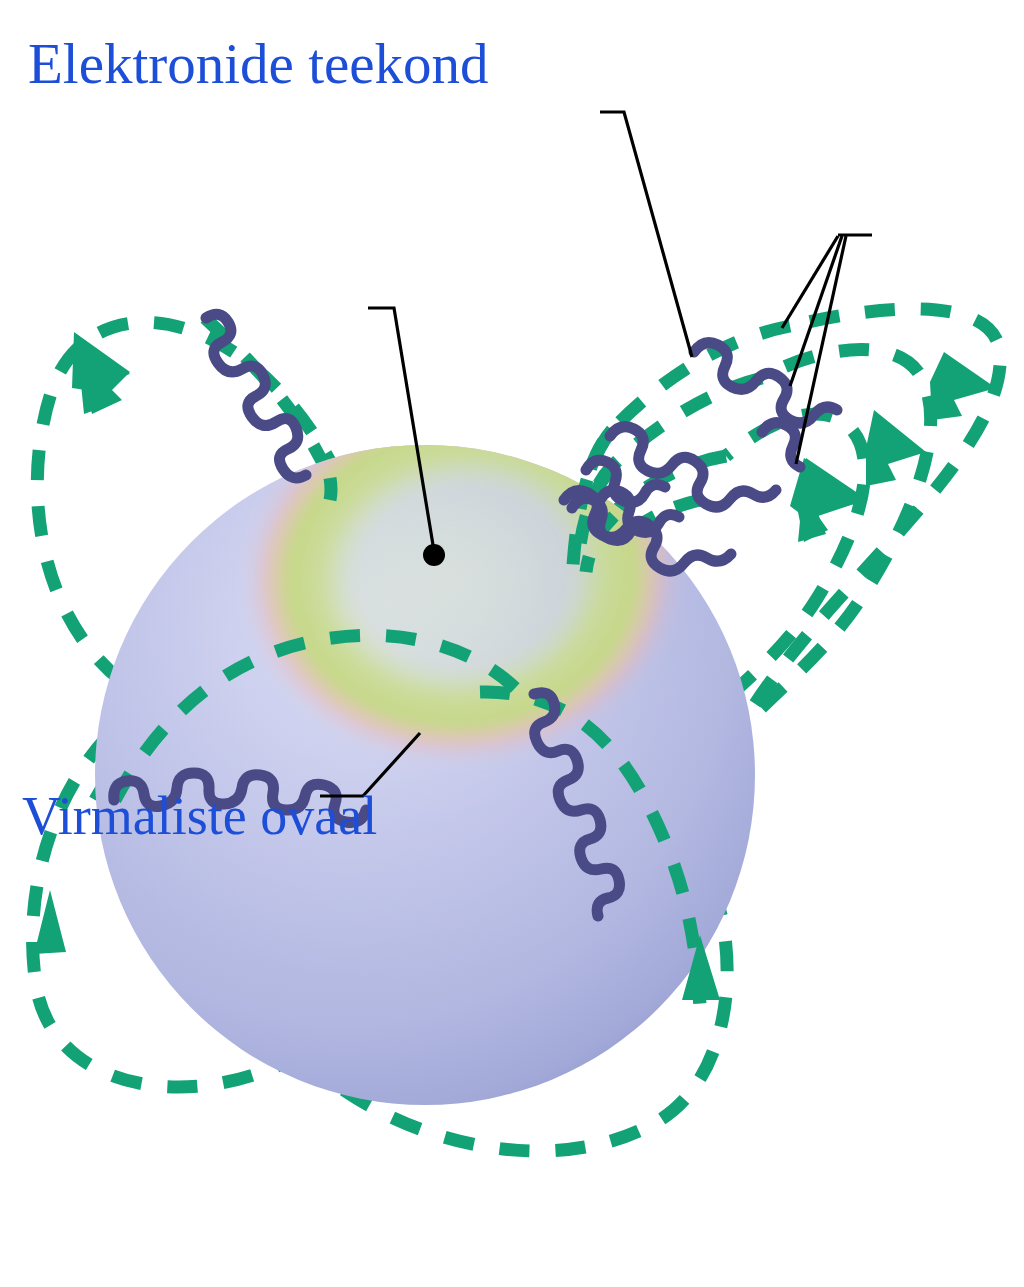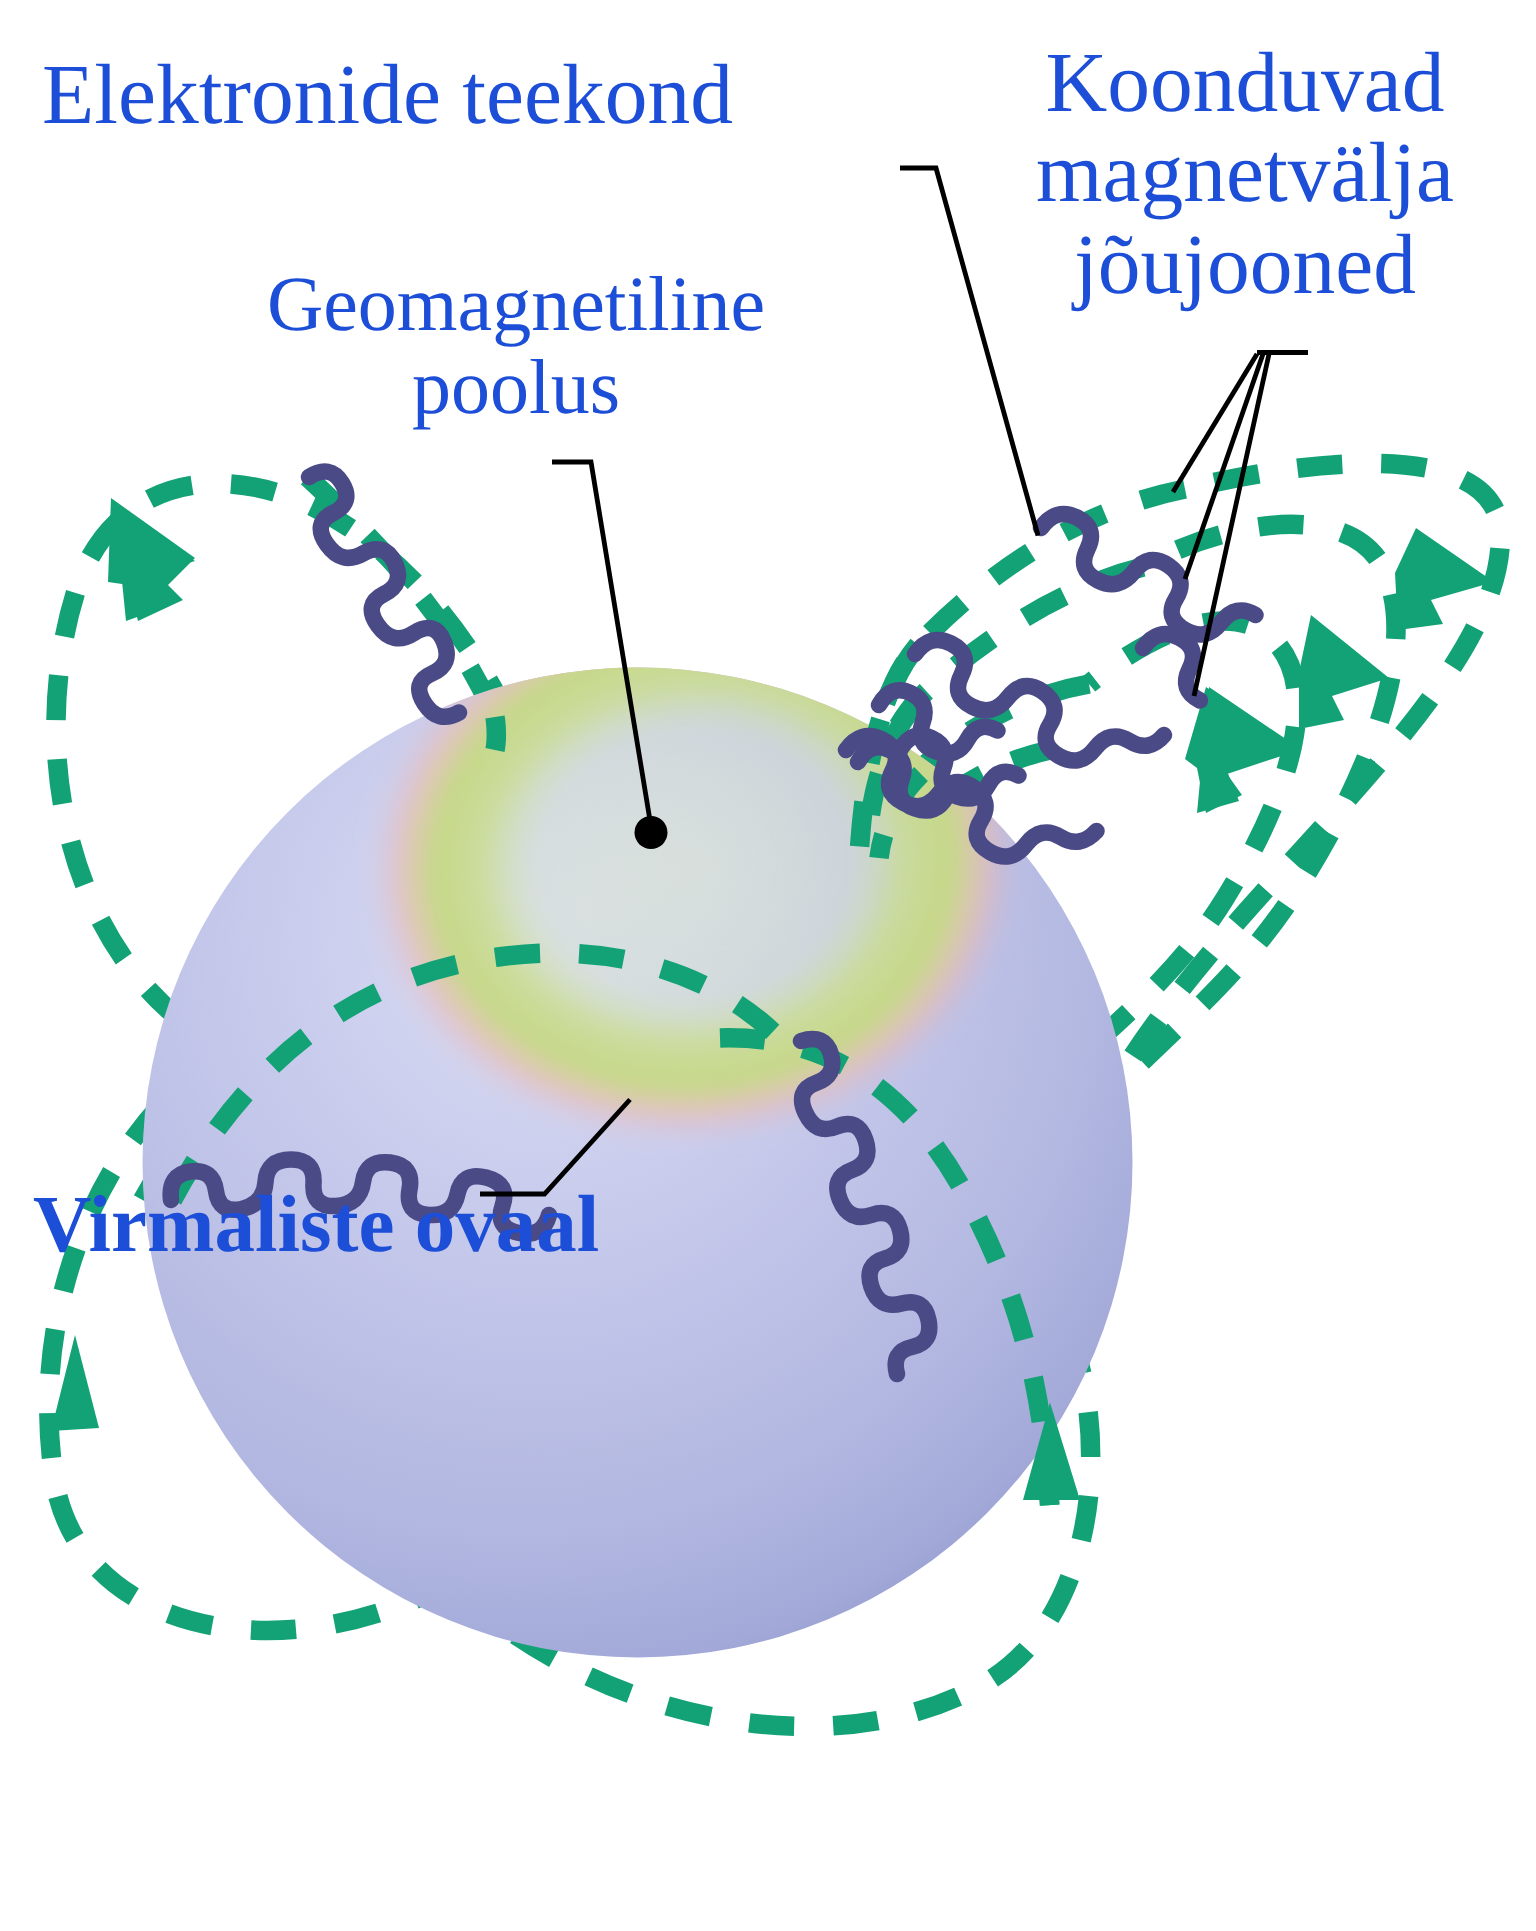--- a/index.html
+++ b/index.html
@@ -51,21 +51,20 @@
     left: 110px;
     top: 176px;
     font-size: 52px;
     text-align: center;
     width: 468px;
   }
   #label-auroral-oval {
     left: 22px;
     top: 788px;
     font-size: 54px;
-    font-weight: bold;
   }
 </style>
 </head>
 <body>
 
 <div id="stage">
 
   <svg class="diagram" viewBox="0 0 1024 1287" xmlns="http://www.w3.org/2000/svg">
     <defs>
       <radialGradient id="earthGrad" cx="38%" cy="30%" r="78%">
@@ -232,22 +231,17 @@
       <path d="M 842 236 L 790 386"></path>
       <path d="M 846 236 L 796 464"></path>
     </g>
 
     <circle cx="434" cy="555" r="11" fill="#000000"></circle>
 
   </svg>
 
   <div class="label" id="label-electron-path">Elektronide teekond</div>
 
-  <div class="label" id="label-converging-lines">Koonduvad
-magnetvälja
-jõujooned</div>
-
-  <div class="label" id="label-geomagnetic-pole">Geomagnetiline
-poolus</div>
+
 
   <div class="label" id="label-auroral-oval">Virmaliste ovaal</div>
 
 </div>
 
 </body></html>

